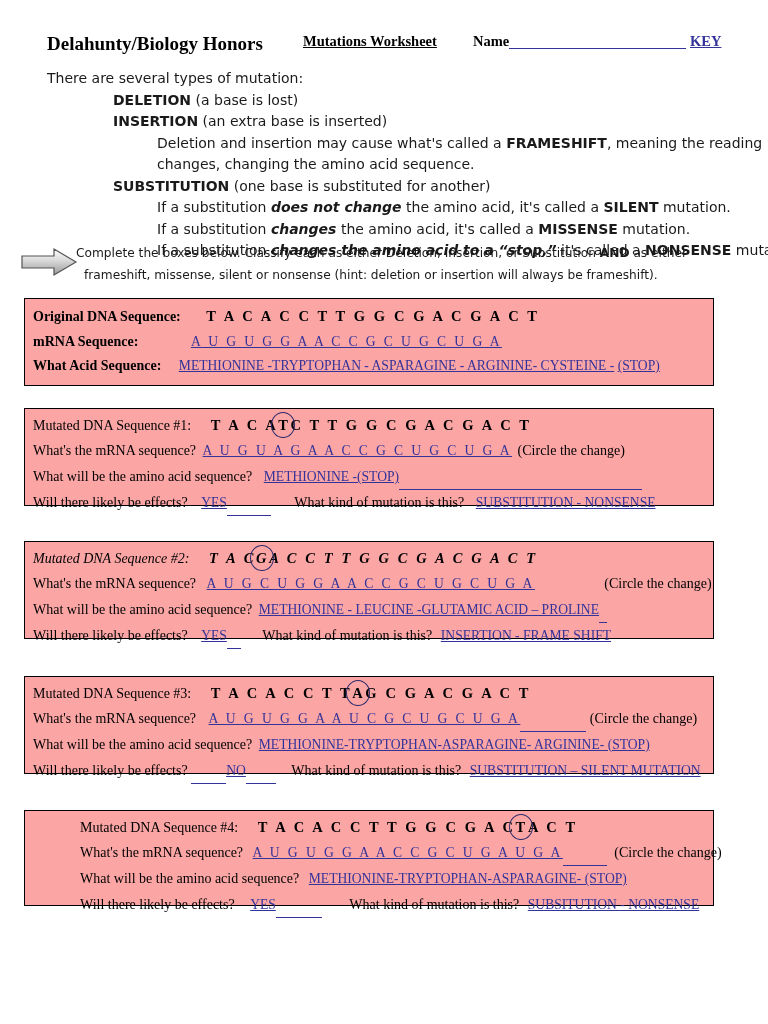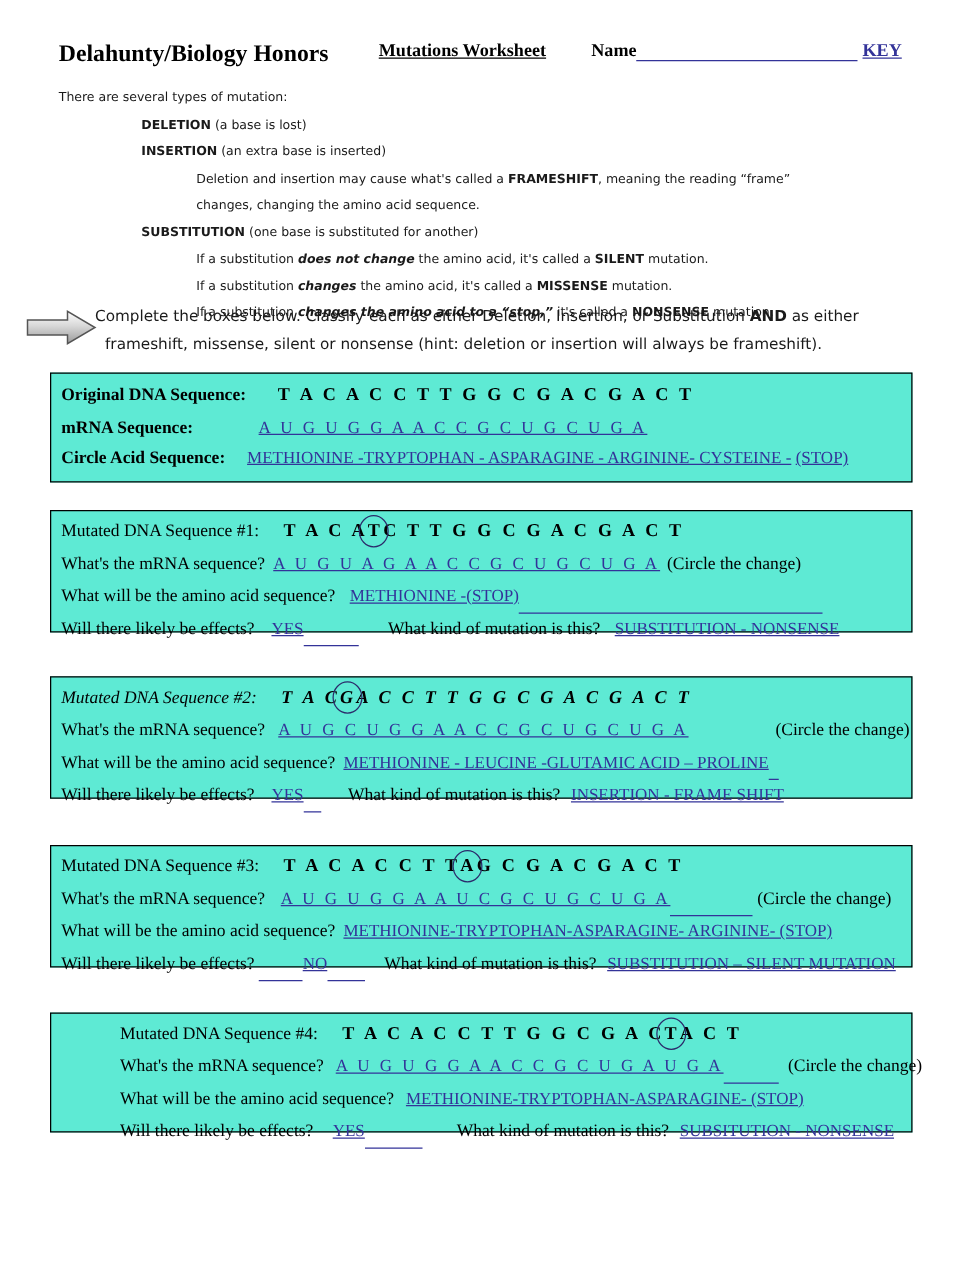--- a/index.html
+++ b/index.html
@@ -73,21 +73,21 @@
     white-space: nowrap;
   }
 
   
   .intro {
     position: absolute;
     left: 0;
     top: 68px;
     width: 642px;
     font-family: "DejaVu Sans", "Liberation Sans", sans-serif;
-    font-size: 10px;
+    font-size: 14px;
     line-height: 21.5px;
     color: #1a1a1a;
   }
   .intro .ln {
     white-space: nowrap;
     height: 21.5px;
   }
   .i0 { padding-left: 47px; }
   .i1 { padding-left: 113px; }
   .i2 { padding-left: 157px; }
@@ -118,25 +118,25 @@
     line-height: 21.5px;
     color: #1a1a1a;
   }
   .instr-text .ln2 { white-space: nowrap; }
   .instr-text .ln2.pad { padding-left: 8px; }
   .u { }
 
   
   .box {
     position: absolute;
-    left: 40px;
+    left: 24px;
     width: 690px;
     border: 1px solid #000000;
     box-sizing: border-box;
-    background: #5eead4;
+    background: #fca5a5;
   }
   #box-original { top: 298px; height: 88px; }
   #box-m1 { top: 408px; height: 98px; }
   #box-m2 { top: 541px; height: 98px; }
   #box-m3 { top: 676px; height: 98px; }
   #box-m4 { top: 810px; height: 96px; padding-left: 47px; }
 
   .row {
     position: relative;
     white-space: nowrap;
@@ -271,21 +271,21 @@
   <div class="box" id="box-original">
     <div class="row" style="padding-top:4px;">
       <span class="lbl-bold">Original DNA Sequence:</span>
       <span class="seq" style="margin-left:22px;">T A C A C C T T G G C G A C G A C T</span>
     </div>
     <div class="row">
       <span class="lbl-bold">mRNA Sequence:</span>
       <span class="ans-sp" style="margin-left:49px;">A U G U G G A A C C G C U G C U G A</span>
     </div>
     <div class="row wrap2">
-      <span class="lbl-bold">Circle Acid Sequence:</span>
+      <span class="lbl-bold">What Acid Sequence:</span>
       <span class="ans nowrapseg" style="margin-left:14px;">METHIONINE -TRYPTOPHAN -  ASPARAGINE  - ARGININE- CYSTEINE -</span>
       <span class="ans">(STOP)</span>
     </div>
   </div>
 
   <div class="box" id="box-m1">
     <div class="row" style="padding-top:3px;">
       <span class="lbl">Mutated DNA Sequence #1:</span>
       <span class="seq" style="margin-left:16px;">T A C A</span><span class="seq circled">T</span><span class="seq">C T T G G C G A C G A C T</span>
     </div>

